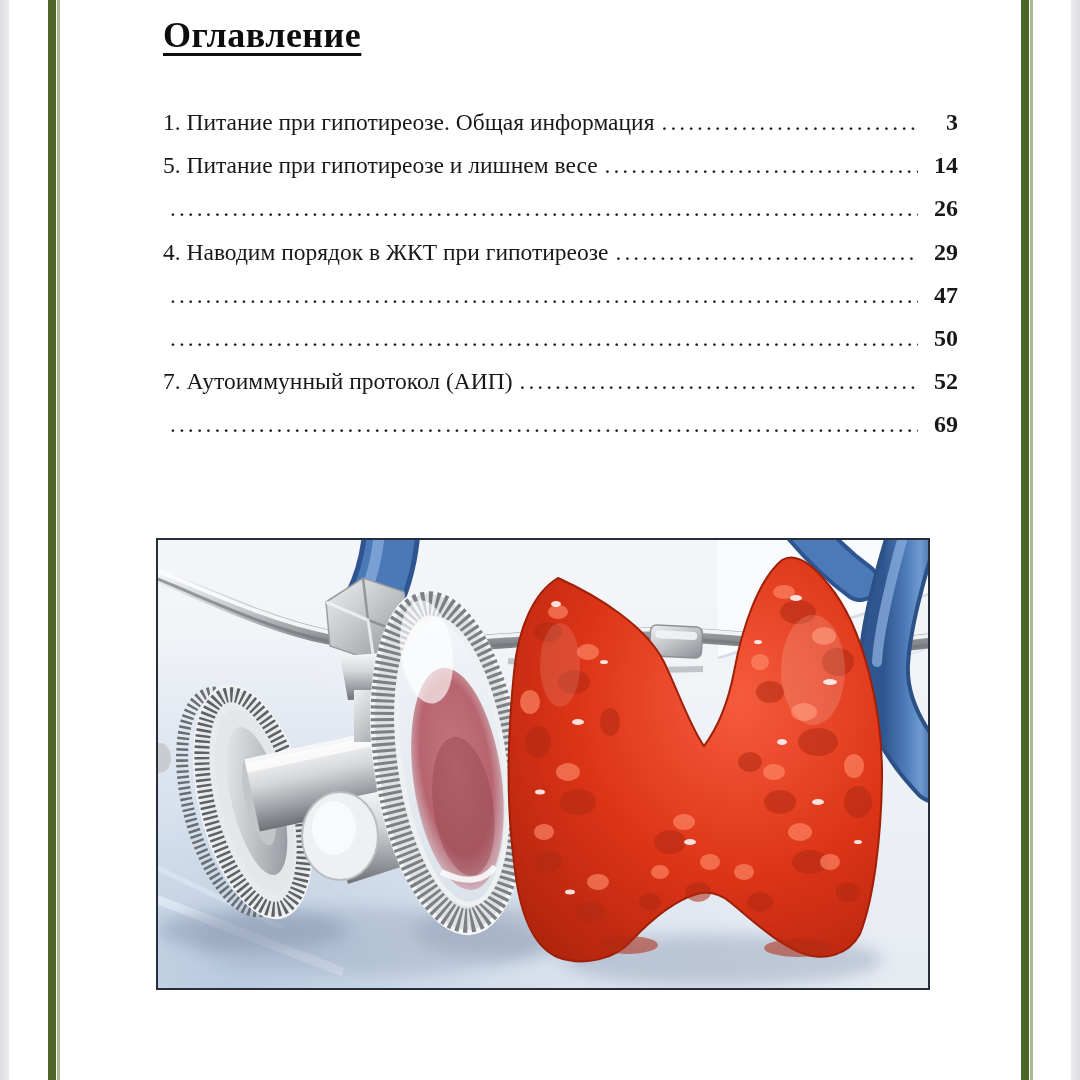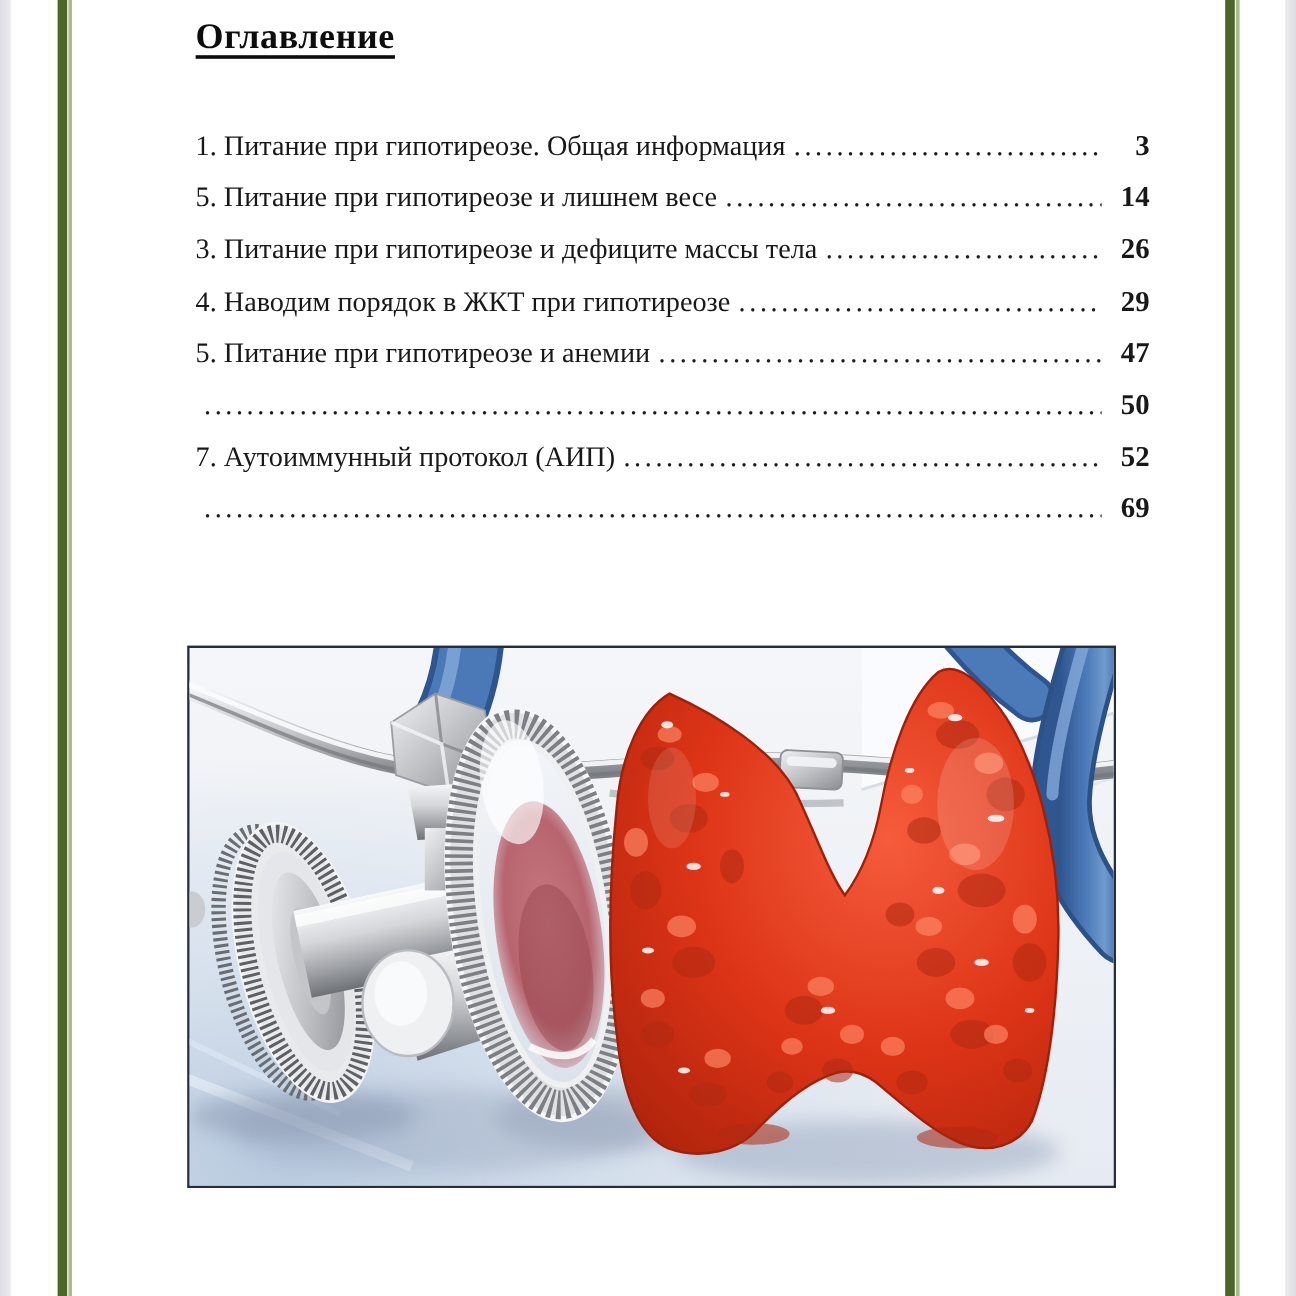--- a/index.html
+++ b/index.html
@@ -15,21 +15,21 @@
   .scan-edge.right{right:0;background:linear-gradient(90deg,#ececf0,#dcdce1);}
   
   .pb{position:absolute;top:0;bottom:0;}
   .pb-dark{width:8px;background:#4c6629;}
   .pb-light{width:3px;background:#a7bb8f;}
   .pb-dark.l{left:48px;} .pb-light.l{left:57px;}
   .pb-dark.r{left:1021px;} .pb-light.r{left:1030px;}
 
   .doc-title{
     position:absolute;left:163px;top:14px;
-    font-size:30px;font-weight:bold;color:#0d0d0d;
+    font-size:36px;font-weight:bold;color:#0d0d0d;
     text-decoration:underline;text-decoration-thickness:3px;text-underline-offset:6px;
     letter-spacing:0.5px;
   }
   .toc{position:absolute;left:163px;top:101px;width:795px;}
   .toc-row{display:flex;align-items:flex-end;height:43.2px;font-size:23.5px;line-height:43.2px;}
   .toc-label{white-space:nowrap;}
   .toc-leader{
     flex:1;overflow:hidden;white-space:nowrap;
     letter-spacing:3px;margin:0 6px 0 7px;color:#1c1c1c;
   }
@@ -59,31 +59,29 @@
     <span class="toc-label">1. Питание при гипотиреозе. Общая информация</span>
     <span class="toc-leader">..........................................................................................................</span>
     <span class="toc-page">3</span>
   </div>
   <div class="toc-row">
     <span class="toc-label">5. Питание при гипотиреозе и лишнем весе</span>
     <span class="toc-leader">..........................................................................................................</span>
     <span class="toc-page">14</span>
   </div>
   <div class="toc-row">
-    <span class="toc-label">3. Питание при гипотиреозе и дефиците массы тела</span>
     <span class="toc-leader">..........................................................................................................</span>
     <span class="toc-page">26</span>
   </div>
   <div class="toc-row">
     <span class="toc-label">4. Наводим порядок в ЖКТ при гипотиреозе</span>
     <span class="toc-leader">..........................................................................................................</span>
     <span class="toc-page">29</span>
   </div>
   <div class="toc-row">
-    <span class="toc-label">5. Питание при гипотиреозе и анемии</span>
     <span class="toc-leader">..........................................................................................................</span>
     <span class="toc-page">47</span>
   </div>
   <div class="toc-row">
     <span class="toc-leader">..........................................................................................................</span>
     <span class="toc-page">50</span>
   </div>
   <div class="toc-row">
     <span class="toc-label">7. Аутоиммунный протокол (АИП)</span>
     <span class="toc-leader">..........................................................................................................</span>

